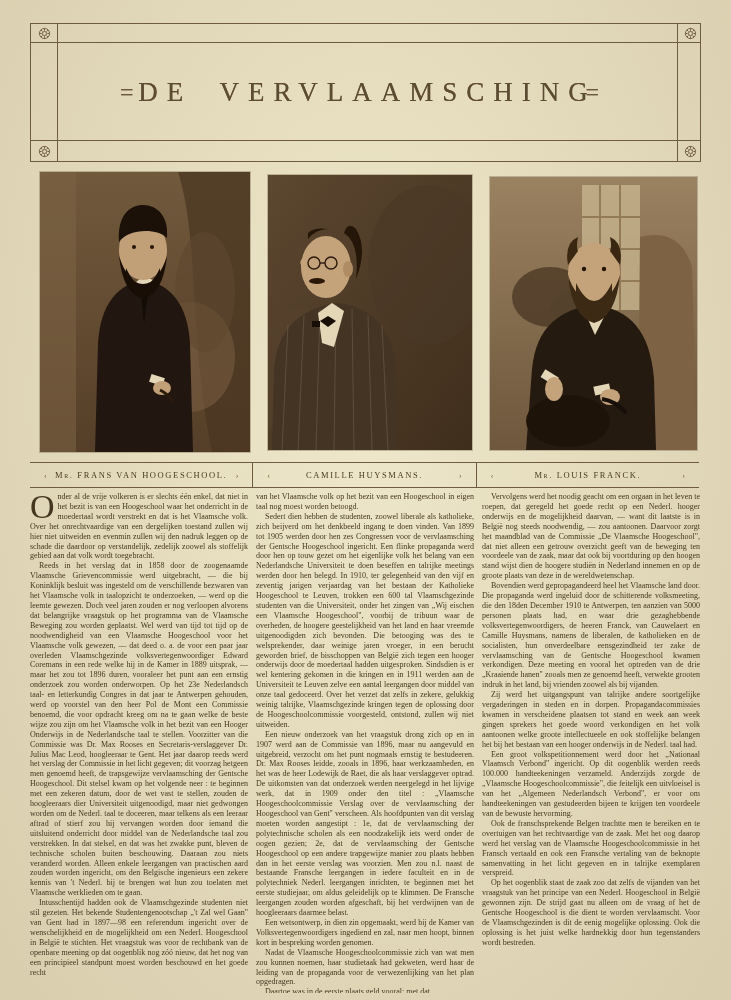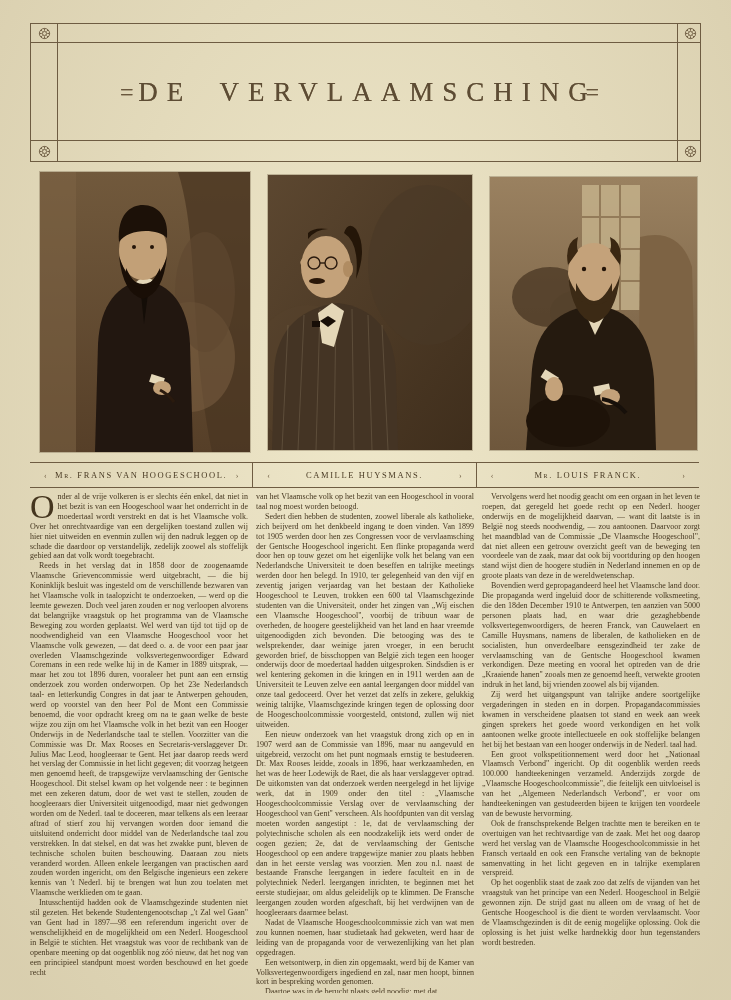--- a/index.html
+++ b/index.html
@@ -260,26 +260,26 @@
     </div>
   </div>
 
   <div class="body-columns">
       <div class="col">
         <p class="noindent"><span class="dropcap">O</span>nder al de vrije volkeren is er slechts één enkel, dat niet in het bezit is van een Hoogeschool waar het onderricht in de moedertaal wordt verstrekt en dat is het Vlaamsche volk. Over het onrechtvaardige van een dergelijken toestand zullen wij hier niet uitweiden en evenmin zullen wij den nadruk leggen op de schade die daardoor op verstandelijk, zedelijk zoowel als stoffelijk gebied aan dat volk wordt toegebracht.</p>
         <p>Reeds in het verslag dat in 1858 door de zoogenaamde Vlaamsche Grievencommissie werd uitgebracht, — die bij Koninklijk besluit was ingesteld om de verschillende bezwaren van het Vlaamsche volk in taalopzicht te onderzoeken, — werd op die leemte gewezen. Doch veel jaren zouden er nog verloopen alvorens dat belangrijke vraagstuk op het programma van de Vlaamsche Beweging zou worden geplaatst. Wel werd van tijd tot tijd op de noodwendigheid van een Vlaamsche Hoogeschool voor het Vlaamsche volk gewezen, — dat deed o. a. de voor een paar jaar overleden Vlaamschgezinde volksvertegenwoordiger Edward Coremans in een rede welke hij in de Kamer in 1889 uitsprak, — maar het zou tot 1896 duren, vooraleer het punt aan een ernstig onderzoek zou worden onderworpen. Op het 23e Nederlandsch taal- en letterkundig Congres in dat jaar te Antwerpen gehouden, werd op voorstel van den heer Pol de Mont een Commissie benoemd, die voor opdracht kreeg om na te gaan welke de beste wijze zou zijn om het Vlaamsche volk in het bezit van een Hooger Onderwijs in de Nederlandsche taal te stellen. Voorzitter van die Commissie was Dr. Max Rooses en Secretaris-verslaggever Dr. Julius Mac Leod, hoogleeraar te Gent. Het jaar daarop reeds werd het verslag der Commissie in het licht gegeven; dit voorzag hetgeen men genoemd heeft, de trapsgewijze vervlaamsching der Gentsche Hoogeschool. Dit stelsel kwam op het volgende neer : te beginnen met een zekeren datum, door de wet vast te stellen, zouden de hoogleeraars dier Universiteit uitgenoodigd, maar niet gedwongen worden om de Nederl. taal te doceeren, maar telkens als een leeraar aftrad of stierf zou hij vervangen worden door iemand die uitsluitend onderricht door middel van de Nederlandsche taal zou verstrekken. In dat stelsel, en dat was het zwakke punt, bleven de technische scholen buiten beschouwing. Daaraan zou niets veranderd worden. Alleen enkele leergangen van practischen aard zouden worden ingericht, om den Belgische ingenieurs een zekere kennis van 't Nederl. bij te brengen wat hun zou toelaten met Vlaamsche werklieden om te gaan.</p>
         <p>Intusschentijd hadden ook de Vlaamschgezinde studenten niet stil gezeten. Het bekende Studentengenootschap „'t Zal wel Gaan" van Gent had in 1897—98 een referendum ingericht over de wenschelijkheid en de mogelijkheid om een Nederl. Hoogeschool in België te stichten. Het vraagstuk was voor de rechtbank van de openbare meening op dat oogenblik nog zóó nieuw, dat het nog van een principieel standpunt moest worden beschouwd en het goede recht</p>
       </div>
       <div class="col">
-        <p class="noindent">van het Vlaamsche volk op het bezit van een Hoogeschool in vooral taal nog moest worden betoogd.</p>
+        <p class="noindent">van het Vlaamsche volk op het bezit van een Hoogeschool in eigen taal nog moest worden betoogd.</p>
         <p>Sedert dien hebben de studenten, zoowel liberale als katholieke, zich beijverd om het denkbeeld ingang te doen vinden. Van 1899 tot 1905 werden door hen zes Congressen voor de vervlaamsching der Gentsche Hoogeschool ingericht. Een flinke propaganda werd door hen op touw gezet om het eigenlijke volk het belang van een Nederlandsche Universiteit te doen beseffen en talrijke meetings werden door hen belegd. In 1910, ter gelegenheid van den vijf en zeventig jarigen verjaardag van het bestaan der Katholieke Hoogeschool te Leuven, trokken een 600 tal Vlaamschgezinde studenten van die Universiteit, onder het zingen van „Wij eischen een Vlaamsche Hoogeschool", voorbij de tribuun waar de overheden, de hoogere geestelijkheid van het land en haar vreemde uitgenoodigden zich bevonden. Die betooging was des te welsprekender, daar weinige jaren vroeger, in een berucht geworden brief, de bisschoppen van België zich tegen een hooger onderwijs door de moedertaal hadden uitgesproken. Sindsdien is er wel kentering gekomen in die kringen en in 1911 werden aan de Universiteit te Leuven zelve een aantal leergangen door middel van onze taal gedoceerd. Over het verzet dat zelfs in zekere, gelukkig weinig talrijke, Vlaamschgezinde kringen tegen de oplossing door de Hoogeschoolcommissie voorgesteld, ontstond, zullen wij niet uitweiden.</p>
         <p>Een nieuw onderzoek van het vraagstuk drong zich op en in 1907 werd aan de Commissie van 1896, maar nu aangevuld en uitgebreid, verzocht om het punt nogmaals ernstig te bestudeeren. Dr. Max Rooses leidde, zooals in 1896, haar werkzaamheden, en het was de heer Lodewijk de Raet, die als haar verslaggever optrad. De uitkomsten van dat onderzoek werden neergelegd in het lijvige werk, dat in 1909 onder den titel : „Vlaamsche Hoogeschoolcommissie Verslag over de vervlaamsching der Hoogeschool van Gent" verscheen. Als hoofdpunten van dit verslag moeten worden aangestipt : 1e, dat de vervlaamsching der polytechnische scholen als een noodzakelijk iets werd onder de oogen gezien; 2e, dat de vervlaamsching der Gentsche Hoogeschool op een andere trapgewijze manier zou plaats hebben dan in het eerste verslag was voorzien. Men zou n.l. naast de bestaande Fransche leergangen in iedere faculteit en in de polytechniek Nederl. leergangen inrichten, te beginnen met het eerste studiejaar, om aldus geleidelijk op te klimmen. De Fransche leergangen zouden worden afgeschaft, bij het verdwijnen van de hoogleeraars daarmee belast.</p>
+        <p>Een wetsontwerp, in dien zin opgemaakt, werd bij de Kamer van Volksvertegenwoordigers ingediend en zal, naar men hoopt, binnen kort in bespreking worden genomen.</p>
         <p>Nadat de Vlaamsche Hoogeschoolcommissie zich van wat men zou kunnen noemen, haar studietaak had gekweten, werd haar de leiding van de propaganda voor de verwezenlijking van het plan opgedragen.</p>
-        <p>Een wetsontwerp, in dien zin opgemaakt, werd bij de Kamer van Volksvertegenwoordigers ingediend en zal, naar men hoopt, binnen kort in bespreking worden genomen.</p>
-        <p>Daartoe was in de berucht plaats geld noodig; met dat</p>
+        <p>Daartoe was in de eerste plaats geld vooral; met dat</p>
       </div>
       <div class="col">
         <p>Vervolgens werd het noodig geacht om een orgaan in het leven te roepen, dat geregeld het goede recht op een Nederl. hooger onderwijs en de mogelijkheid daarvan, — want dit laatste is in België nog steeds noodwendig, — zou aantoonen. Daarvoor zorgt het maandblad van de Commissie „De Vlaamsche Hoogeschool", dat niet alleen een getrouw overzicht geeft van de beweging ten voordeele van de zaak, maar dat ook bij voortduring op den hoogen stand wijst dien de hoogere studiën in Nederland innemen en op de groote plaats van deze in de wereldwetenschap.</p>
         <p>Bovendien werd gepropagandeerd heel het Vlaamsche land door. Die propaganda werd ingeluid door de schitterende volksmeeting, die den 18den December 1910 te Antwerpen, ten aanzien van 5000 personen plaats had, en waar drie gezaghebbende volksvertegenwoordigers, de heeren Franck, van Cauwelaert en Camille Huysmans, namens de liberalen, de katholieken en de socialisten, hun onverdeelbare eensgezindheid ter zake de vervlaamsching van de Gentsche Hoogeschool kwamen verkondigen. Deze meeting en vooral het optreden van de drie „Kraaiende hanen" zooals men ze genoemd heeft, verwekte grooten indruk in het land, bij vrienden zoowel als bij vijanden.</p>
         <p>Zij werd het uitgangspunt van talrijke andere soortgelijke vergaderingen in steden en in dorpen. Propagandacommissies kwamen in verscheidene plaatsen tot stand en week aan week gingen sprekers het goede woord verkondigen en het volk aantoonen welke groote intellectueele en ook stoffelijke belangen het bij het bestaan van een hooger onderwijs in de Nederl. taal had.</p>
         <p>Een groot volkspetitionnement werd door het „Nationaal Vlaamsch Verbond" ingericht. Op dit oogenblik werden reeds 100.000 handteekeningen verzameld. Anderzijds zorgde de „Vlaamsche Hoogeschoolcommissie", die feitelijk een uitvloeisel is van het „Algemeen Nederlandsch Verbond", er voor om handteekeningen van gestudeerden bijeen te krijgen ten voordeele van de bewuste hervorming.</p>
         <p>Ook de franschsprekende Belgen trachtte men te bereiken en te overtuigen van het rechtvaardige van de zaak. Met het oog daarop werd het verslag van de Vlaamsche Hoogeschoolcommissie in het Fransch vertaald en ook een Fransche vertaling van de beknopte samenvatting in het licht gegeven en in talrijke exemplaren verspreid.</p>
         <p>Op het oogenblik staat de zaak zoo dat zelfs de vijanden van het vraagstuk van het principe van een Nederl. Hoogeschool in België gewonnen zijn. De strijd gaat nu alleen om de vraag of het de Gentsche Hoogeschool is die dient te worden vervlaamscht. Voor de Vlaamschgezinden is dit de eenig mogelijke oplossing. Ook die oplossing is het juist welke hardnekkig door hun tegenstanders wordt bestreden.</p>
       </div>
     </div>

